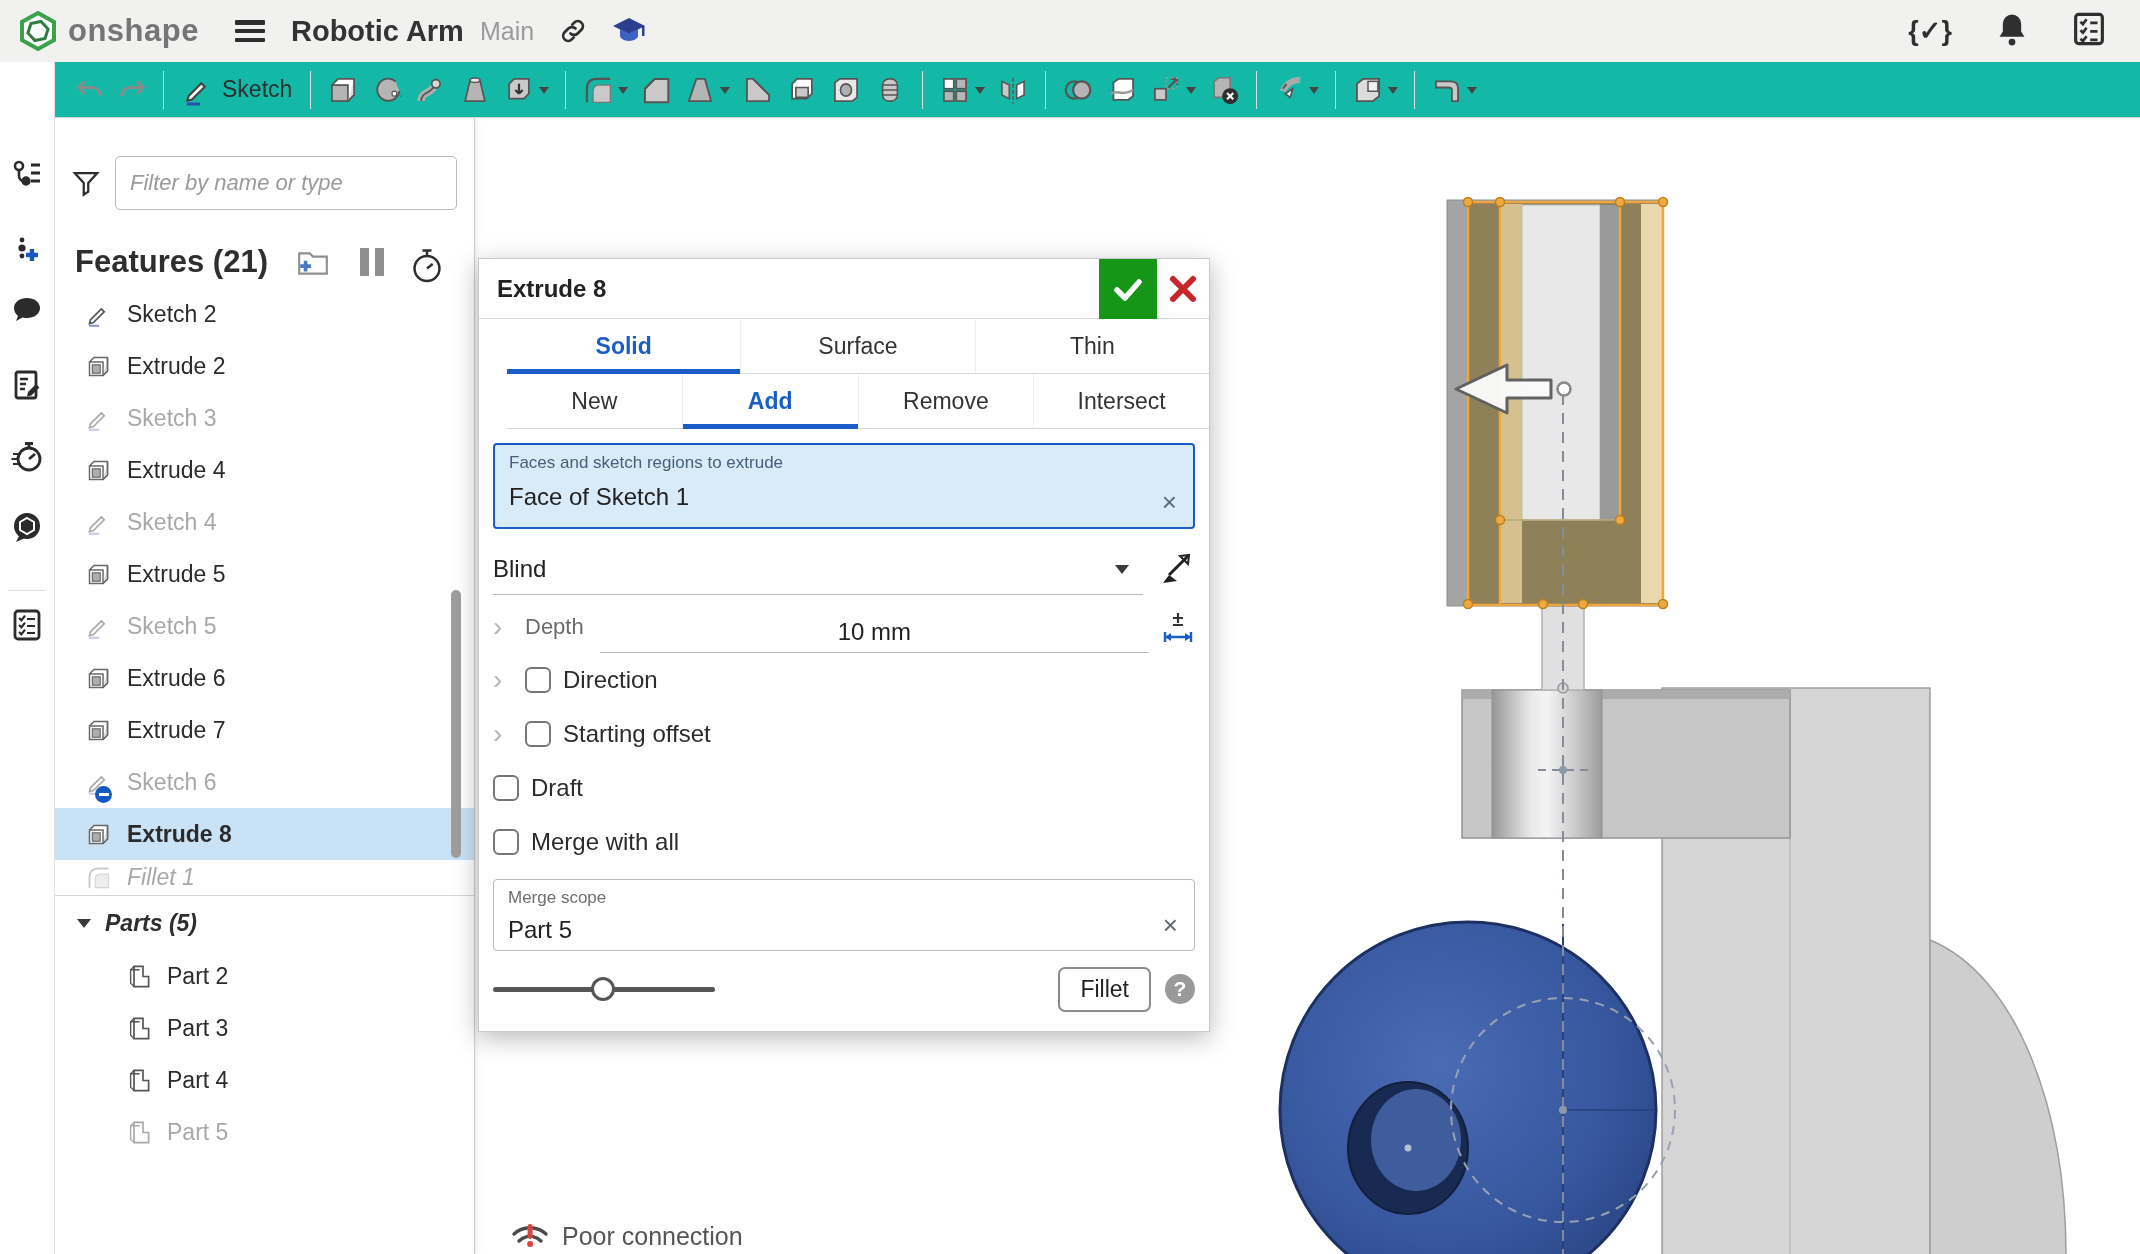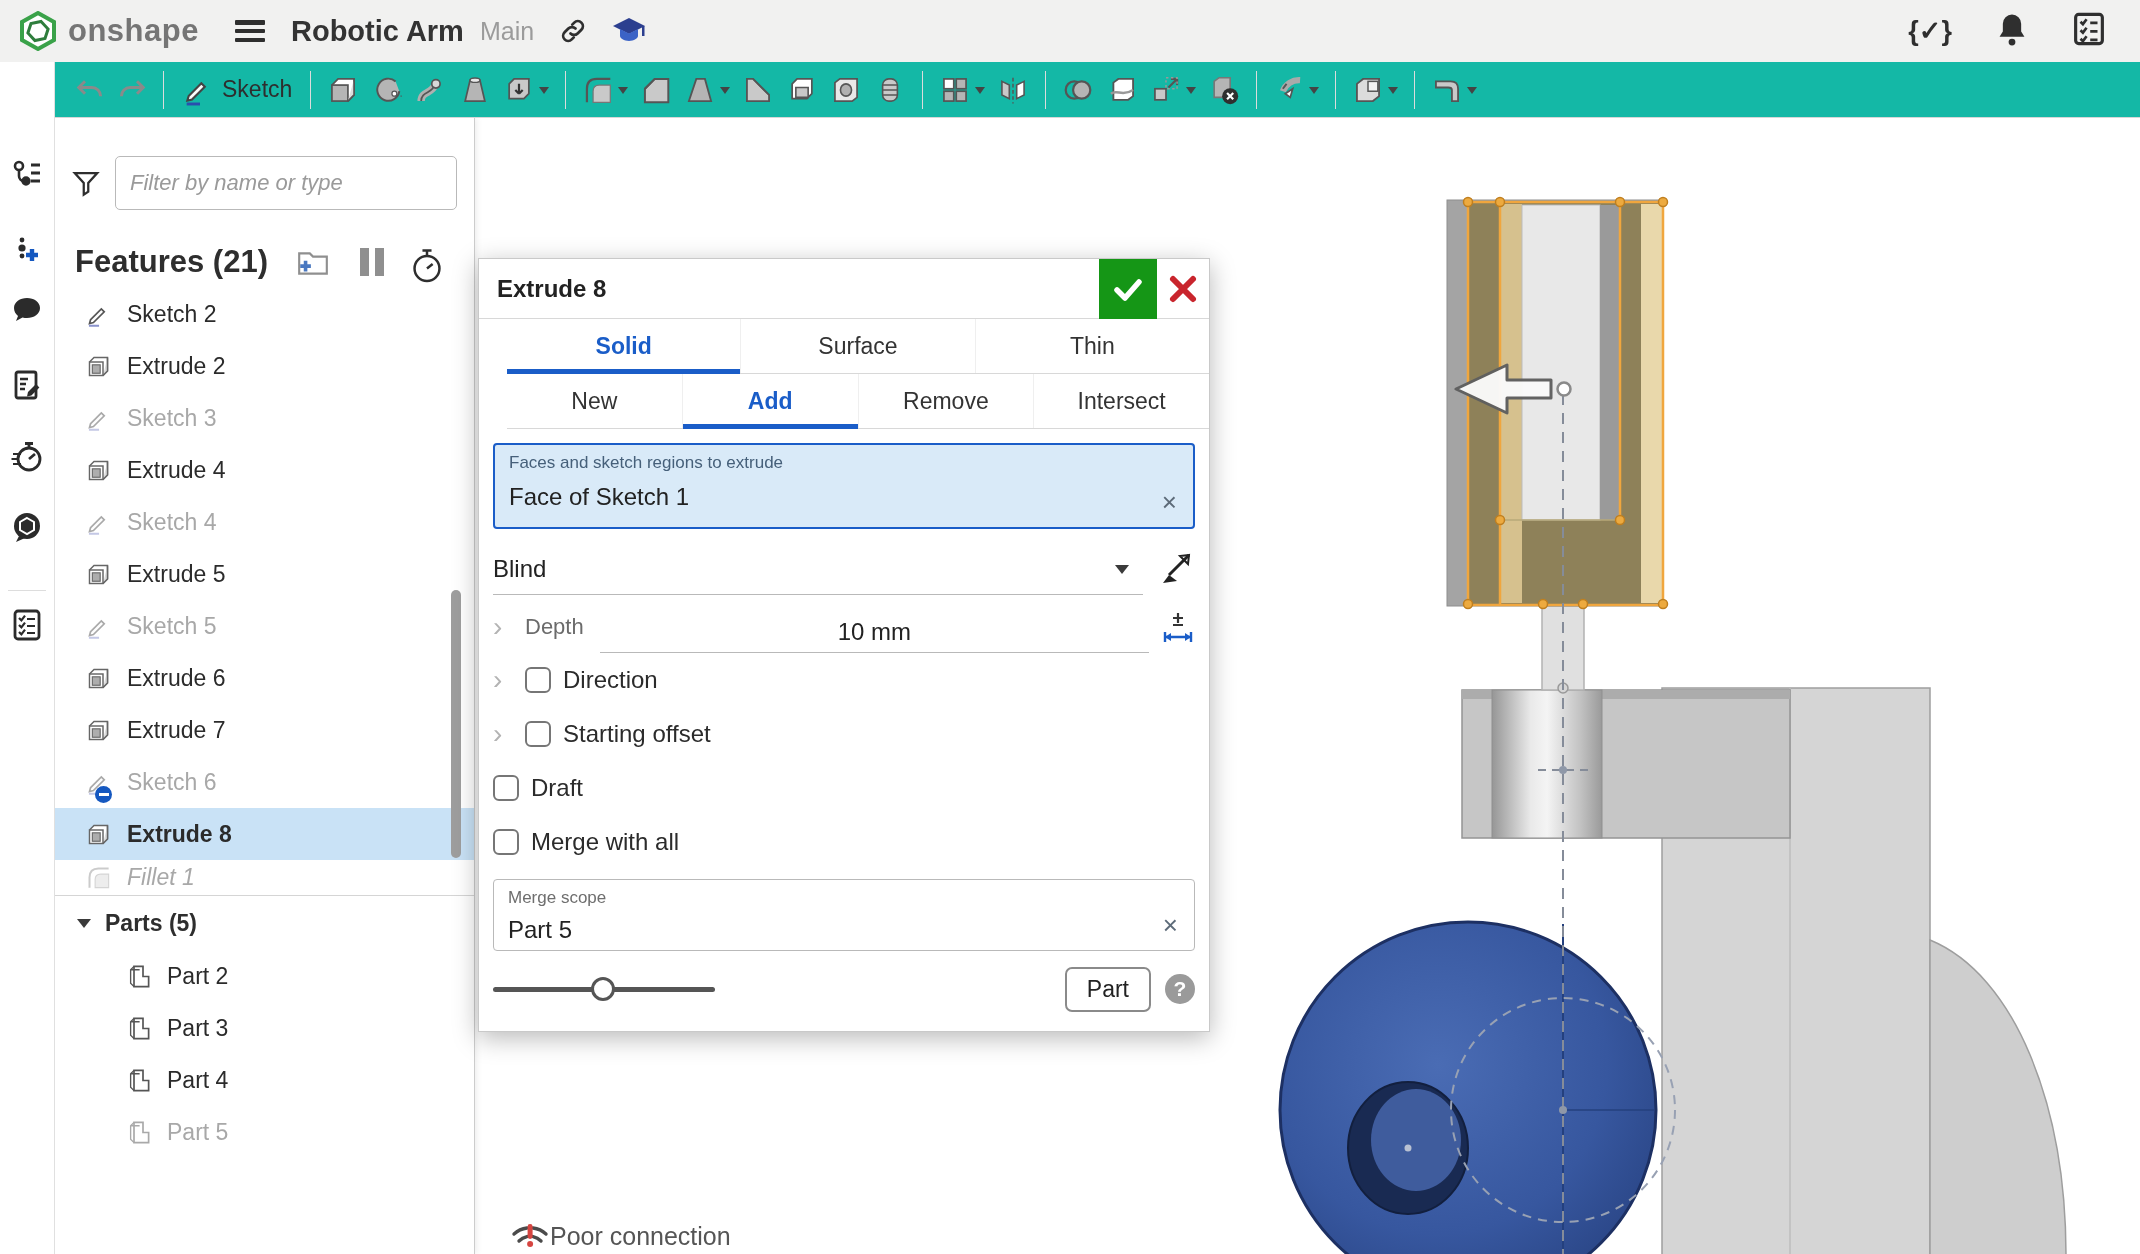--- a/index.html
+++ b/index.html
@@ -54,21 +54,21 @@
   .frow .i { width:27px; height:27px; flex:none; }
   .flabel { font-size:23px; color:#2b2b2b; margin-left:15px; white-space:nowrap; }
   .sup .flabel { color:#a8a8a8; }
   .sup svg { opacity:.5; }
   .sel { background:#c9e2f6; }
   .sel .flabel { font-weight:bold; }
   .ital .flabel { font-style:italic; }
   .clipped { height:36px; overflow:hidden; border-bottom:1px solid #d5d5d5; }
   .badge { position:absolute; left:40px; top:30px; width:17px; height:17px; background:#1558c0; border-radius:50%; }
   .badge::after { content:""; position:absolute; left:3.5px; top:7px; width:10px; height:3px; background:#fff; }
-  .phdr { height:54px; display:flex; align-items:center; padding-left:22px; cursor:pointer; }
+  .phdr { height:54px; display:flex; align-items:center; padding-left:22px; cursor:pointer;font-style:italic; }
   .pchev { width:0; height:0; border:7px solid transparent; border-top:9px solid #3a3a3a; margin-top:8px; }
   .phdr-title { font-size:23px; font-weight:bold; color:#2e2e2e; margin-left:14px; }
   .prow { height:52px; display:flex; align-items:center; padding-left:70px; cursor:pointer; }
   .prow .i { width:27px; height:27px; }
   .scrollthumb { position:absolute; right:13px; top:472px; width:10px; height:268px; background:#9e9e9e; border-radius:5px; cursor:pointer; }
 
   
   .dialog { position:absolute; left:478px; top:258px; width:732px; background:#fff;
     border:1px solid #c9c9c9; box-shadow:0 6px 24px rgba(0,0,0,.28); z-index:50; }
   .dlg-hdr { height:60px; display:flex; align-items:center; border-bottom:1px solid #d8d8d8; }
@@ -107,21 +107,21 @@
   .dlg-foot { margin:4px 14px 14px; height:56px; display:flex; align-items:center; }
   .slider { width:222px; height:5px; background:#555; border-radius:3px; position:relative; cursor:pointer; }
   .thumb { position:absolute; left:98px; top:-10px; width:24px; height:24px; background:#fff; border:3px solid #555; border-radius:50%; }
   .final-btn { margin-left:auto; border:2px solid #8a8a8a; border-radius:7px; padding:7px 20px;
     font-size:23px; color:#222; background:#fff; cursor:pointer; font-family:"Liberation Sans",sans-serif; }
   .help-circ { width:30px; height:30px; background:#9a9a9a; color:#fff; border-radius:50%; font-size:21px; font-weight:bold;
     display:flex; align-items:center; justify-content:center; margin-left:14px; cursor:pointer; }
 
   
   .viewport { position:absolute; left:476px; top:119px; width:1664px; height:1135px; z-index:5; }
-  .statusbar { position:absolute; left:510px; top:1220px; z-index:8; display:flex; align-items:center; gap:0; }
+  .statusbar { position:absolute; left:510px; top:1220px; z-index:8; display:flex; align-items:center; gap:12px; }
   .status-txt { font-size:25px; color:#555; }
 </style>
 </head>
 <body>
 
 <div class="header">
   <svg class="logo" viewBox="0 0 40 40">
     <polygon points="20,2 36,11 36,29 20,38 4,29 4,11" fill="#fff" stroke="#3aa249" stroke-width="4"></polygon>
     <polygon points="20,10 29,15 29,25 20,30 11,25 11,15" fill="none" stroke="#2e7d3c" stroke-width="3" transform="rotate(18 20 20)"></polygon>
   </svg>
@@ -726,21 +726,21 @@
   <div class="mergebox">
     <div class="mb-label">Merge scope</div>
     <div class="mb-value">Part 5</div>
     <span class="xbtn">×</span>
   </div>
 
   <div class="dlg-foot">
     <div class="slider">
       <div class="thumb"></div>
     </div>
-    <button class="final-btn">Part</button>
+    <button class="final-btn">Fillet</button>
     <span class="help-circ">?</span>
   </div>
 </div>
 
 <div class="statusbar">
   <svg width="40" height="32" viewBox="0 0 40 32">
     <path d="M4 14a24 24 0 0 1 13-6M23 8a24 24 0 0 1 13 6" fill="none" stroke="#4b4b4b" stroke-width="3.4" stroke-linecap="round"></path>
     <path d="M9 21a16 16 0 0 1 8-4.4M23 16.6a16 16 0 0 1 8 4.4" fill="none" stroke="#4b4b4b" stroke-width="3.4" stroke-linecap="round"></path>
     <rect x="17.6" y="4" width="5" height="15" rx="2.4" fill="#d64541"></rect>
     <circle cx="20.1" cy="24" r="3" fill="#d64541"></circle>

